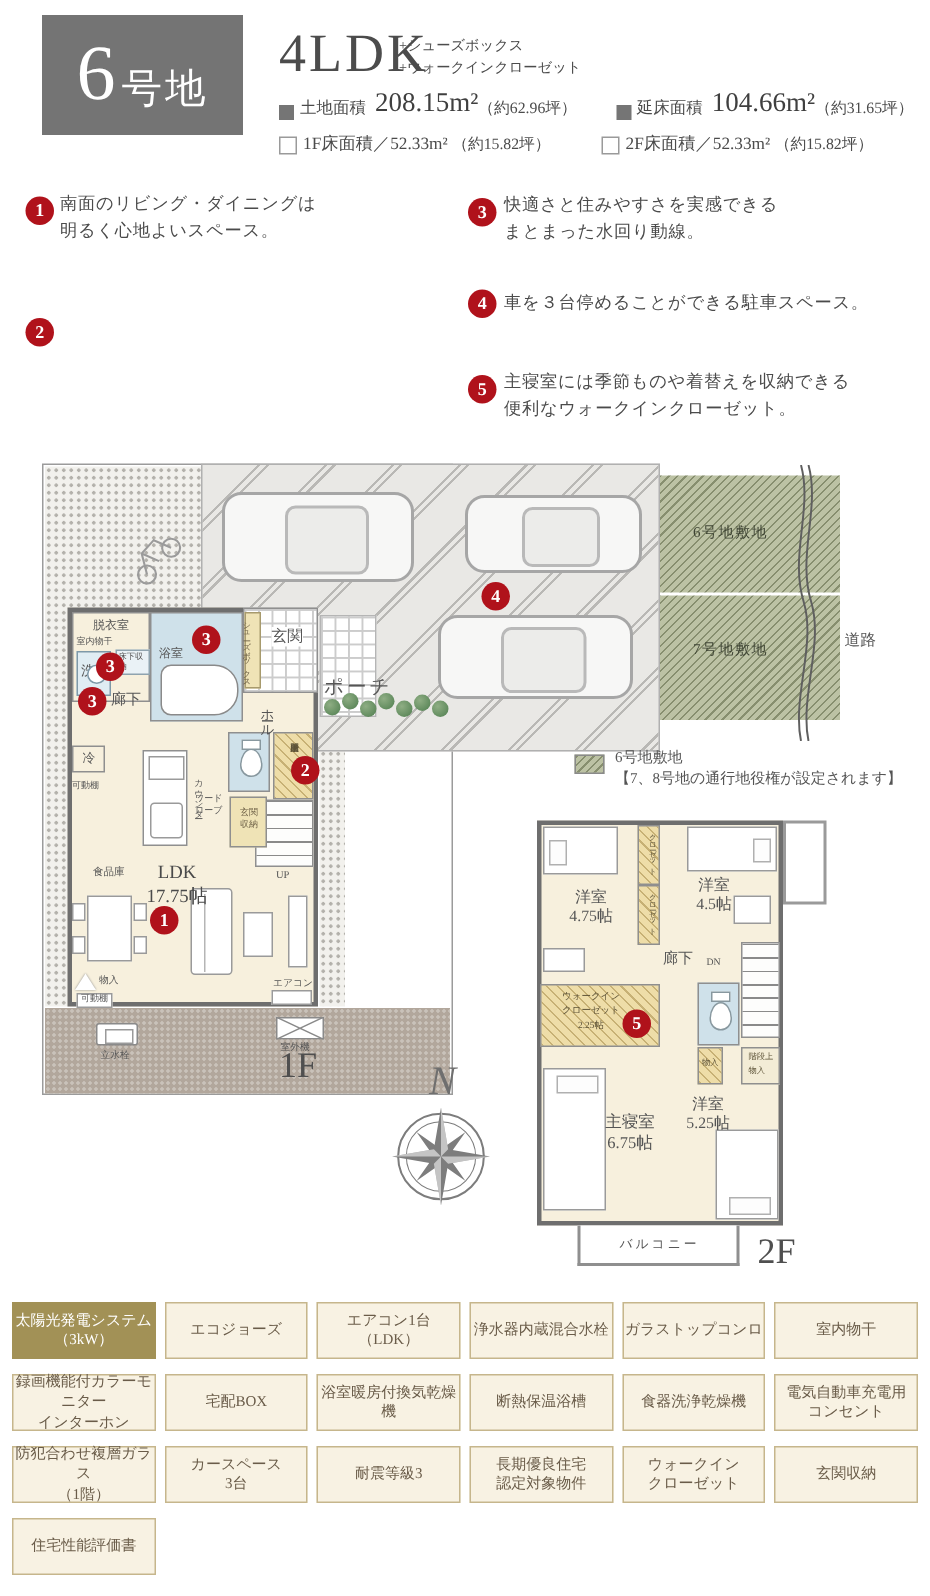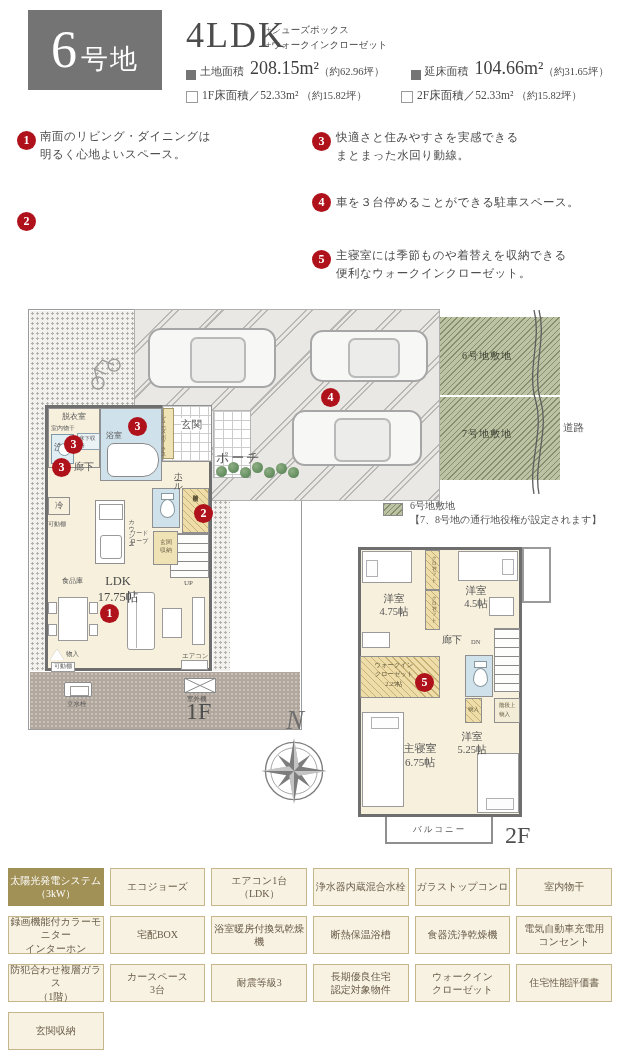--- a/index.html
+++ b/index.html
@@ -338,17 +338,17 @@
 コンセント</div>
     <div class="cell">防犯合わせ複層ガラス
 （1階）</div>
     <div class="cell">カースペース
 3台</div>
     <div class="cell">耐震等級3</div>
     <div class="cell">長期優良住宅
 認定対象物件</div>
     <div class="cell">ウォークイン
 クローゼット</div>
+    <div class="cell">玄関収納</div>
     <div class="cell">住宅性能評価書</div>
-    <div class="cell">玄関収納</div>
   </div>
 
 </div>
 
 </body></html>

